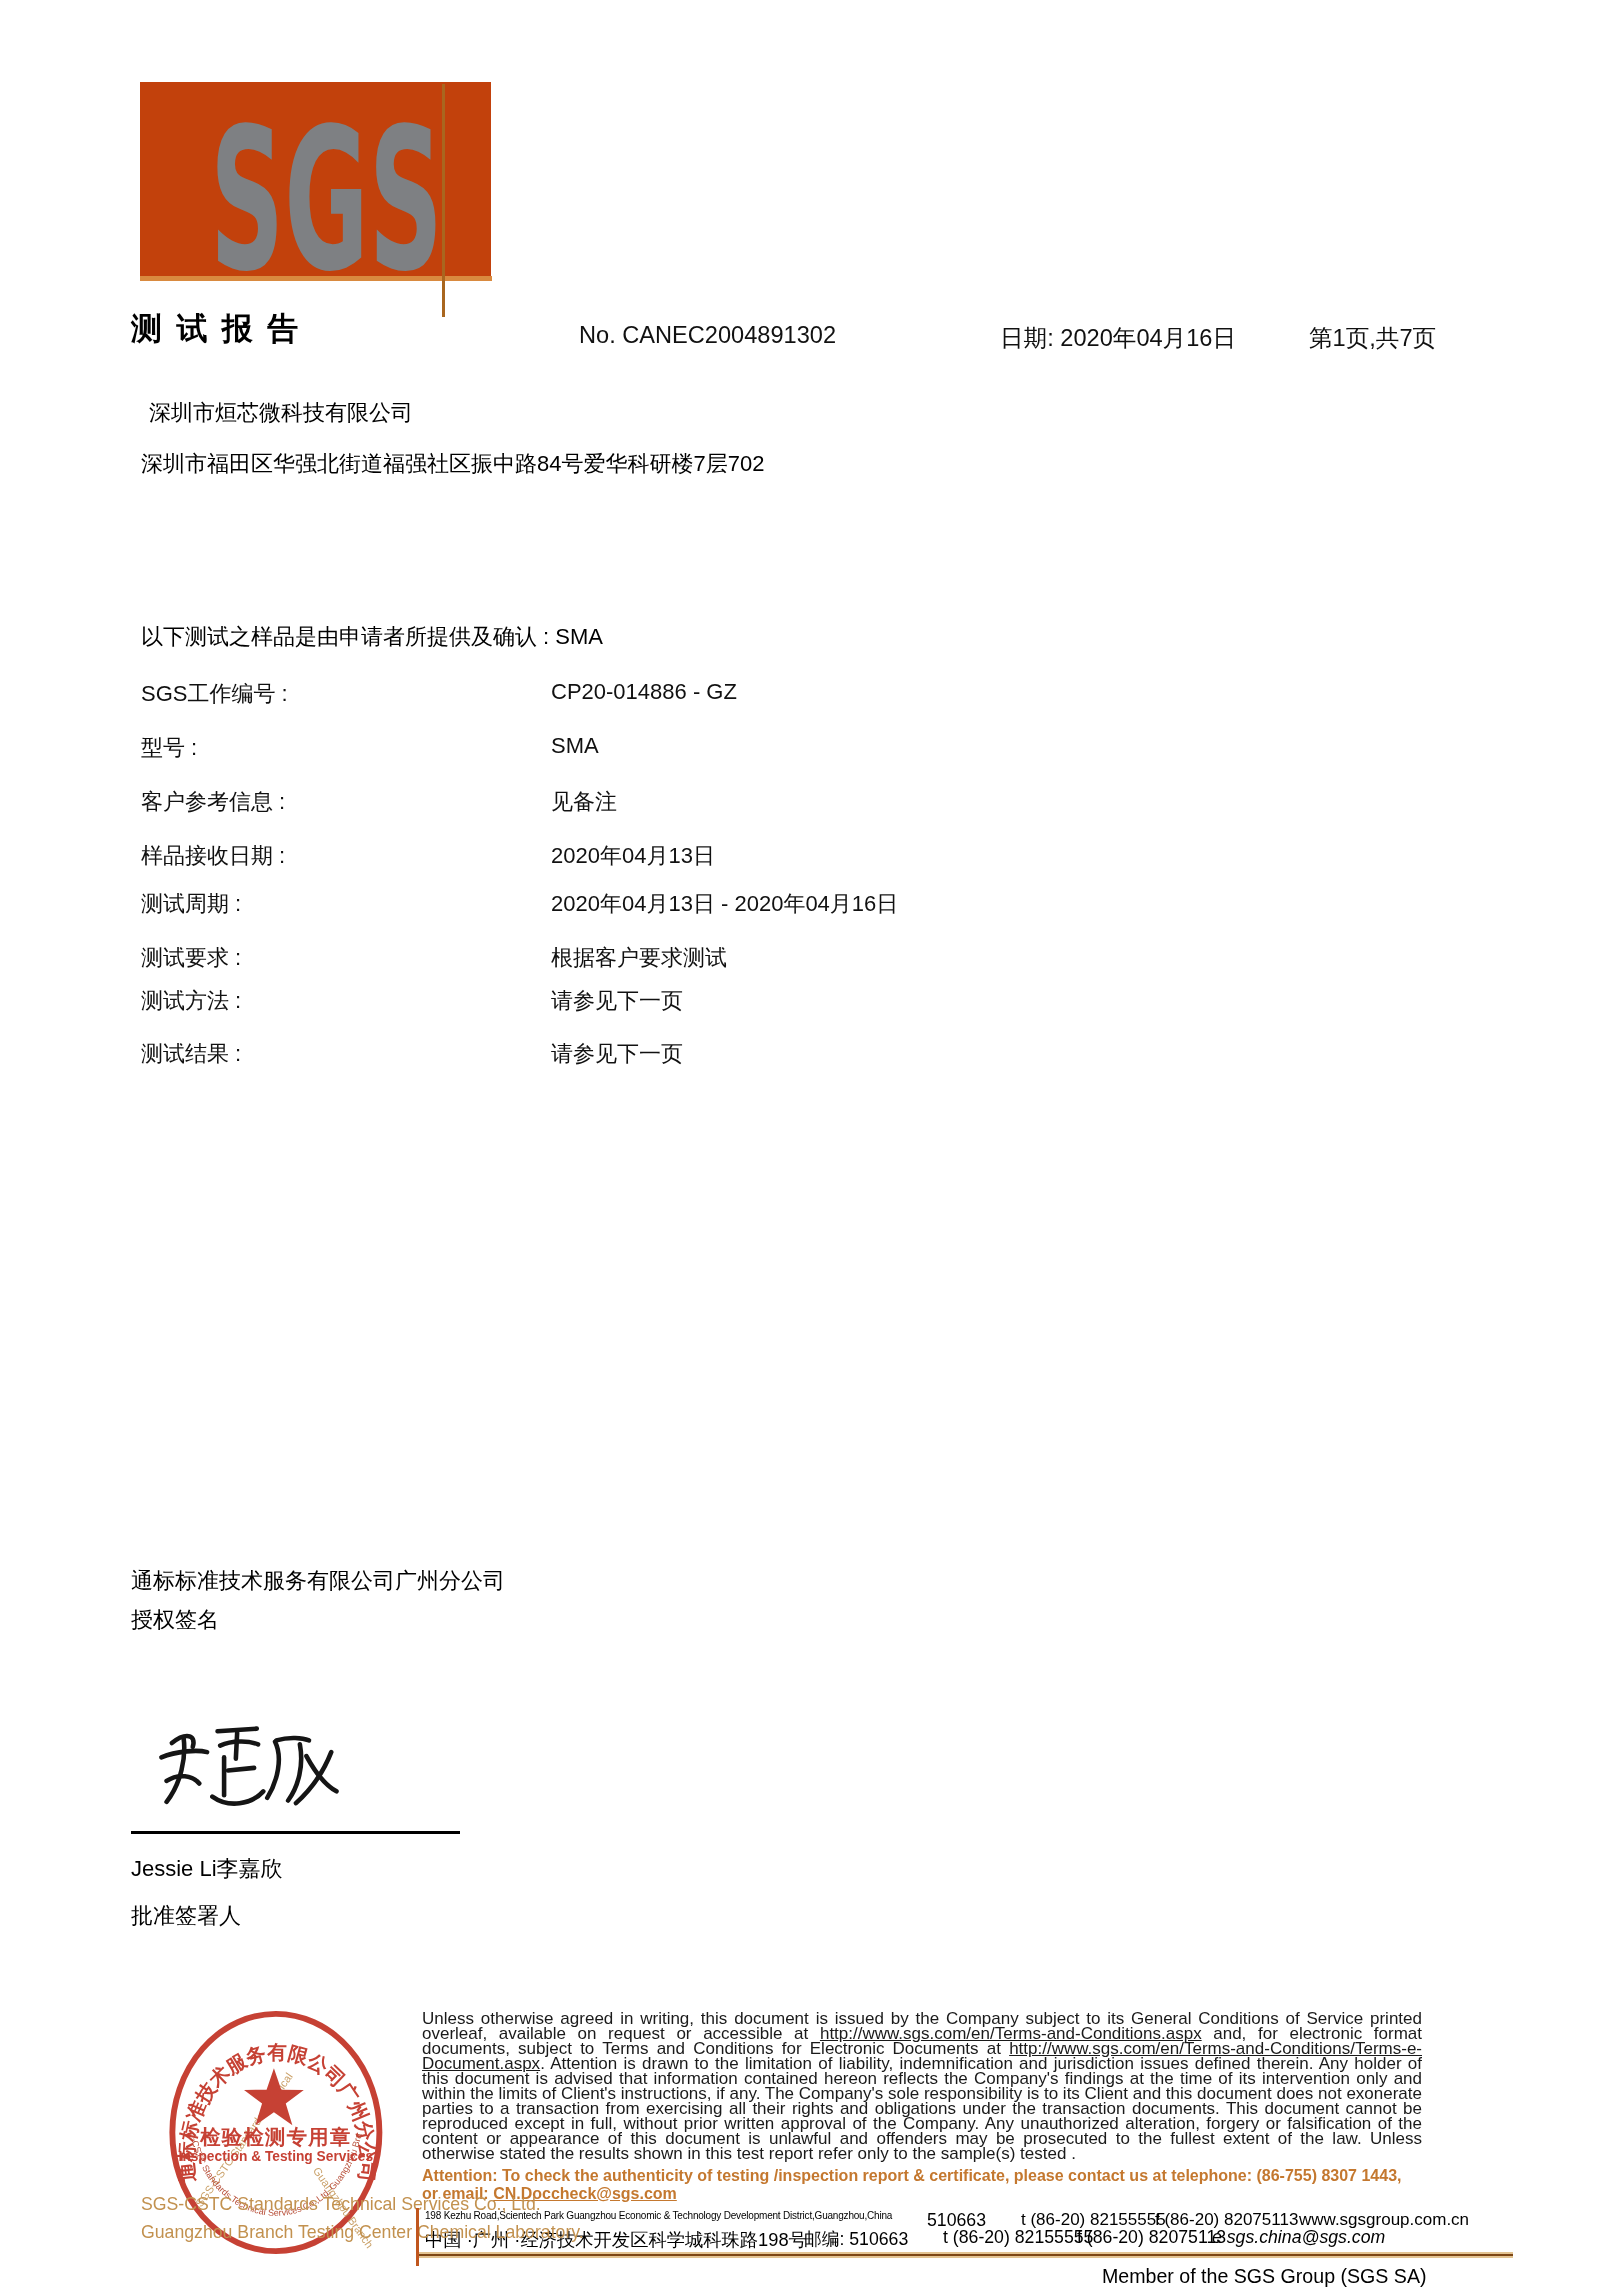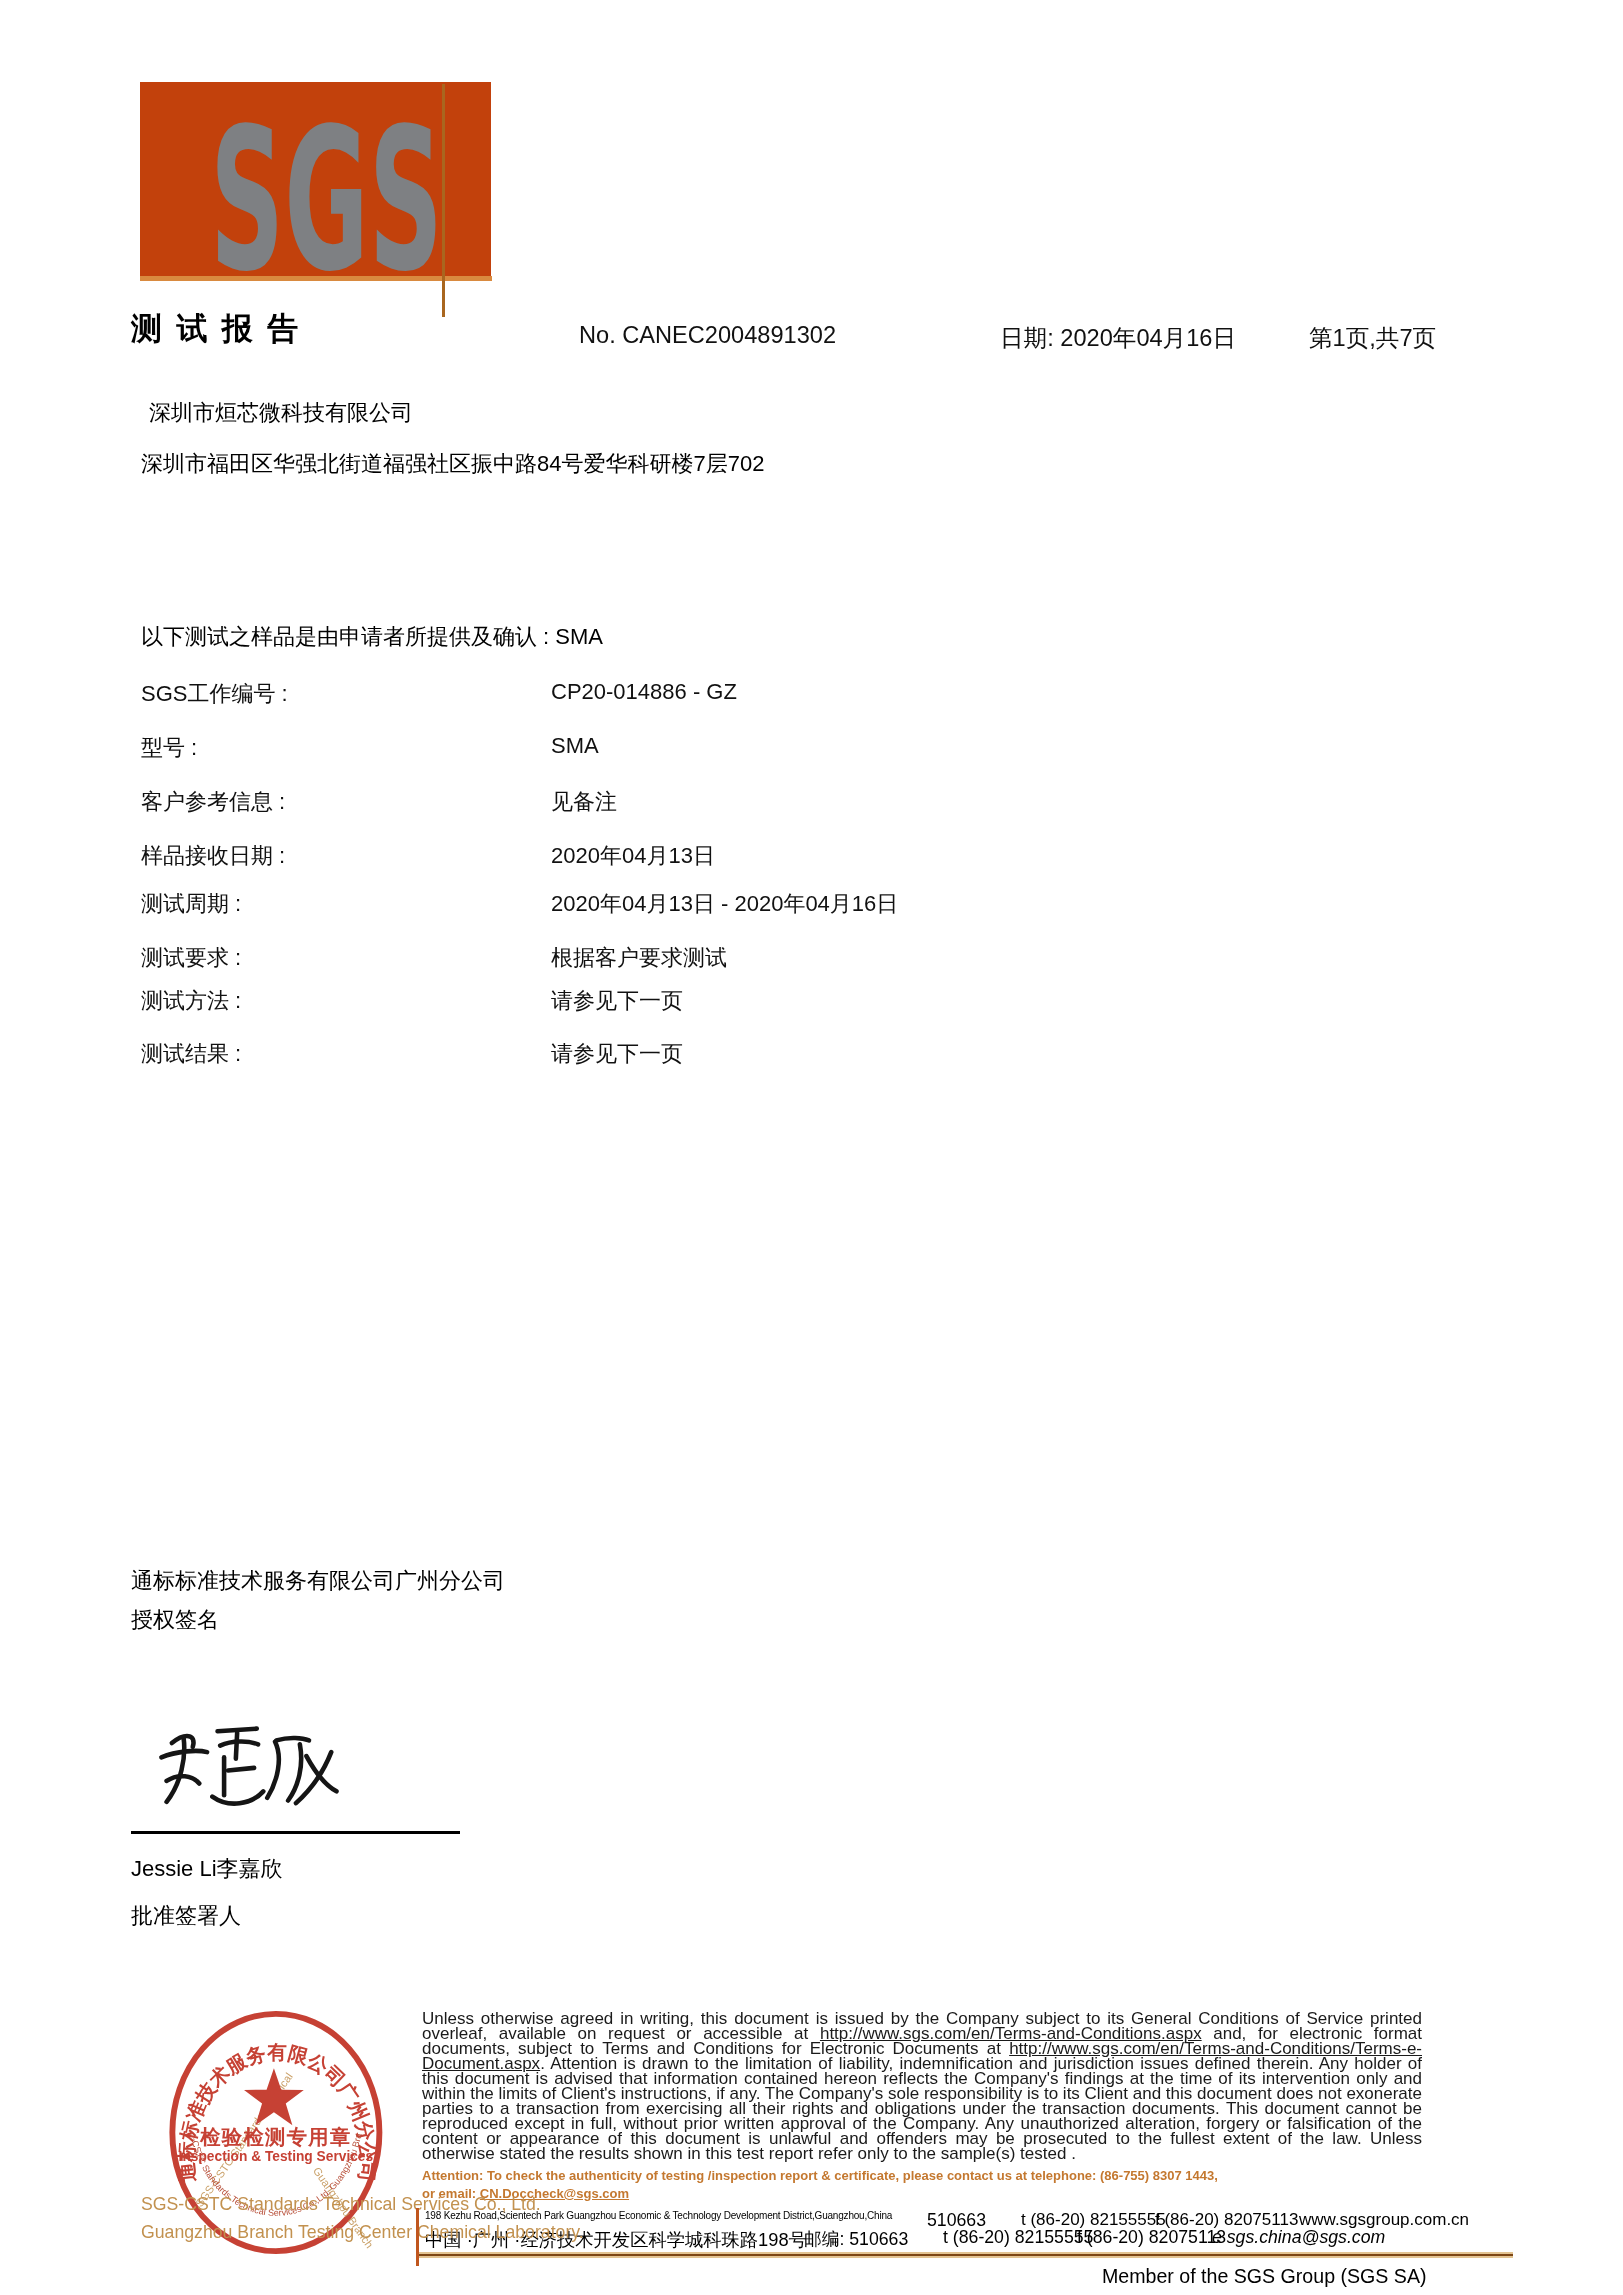--- a/index.html
+++ b/index.html
@@ -37,21 +37,21 @@
   .lab-line{font-size:17.7px;color:#c2914f;z-index:3;}
   .lab-line1{left:141px;top:2194px;}
   .lab-line2{left:141px;top:2222px;}
   .stamp-svg{left:167px;top:2008px;z-index:2;opacity:.93;}
   
   .legal{
     left:422px;top:2011px;width:1000px;font-size:17px;line-height:15px;
     text-align:justify;color:#1a1a1a;
   }
   .legal a,.u{text-decoration:underline;color:inherit;}
-  .attention{left:422px;top:2167px;width:1047px;font-size:13px;line-height:17.7px;
+  .attention{left:422px;top:2167px;width:1047px;font-size:16px;line-height:17.7px;
     font-weight:bold;color:#c4782f;}
   .attention .u{color:#c4782f;}
   .fsep{left:416px;top:2208px;width:2.6px;height:58px;background:#c0561e;z-index:4;}
   .f-en{top:2210px;font-size:17px;color:#000;}
   .addr-en{left:425px;font-size:10px;letter-spacing:-0.2px;}
   .pc-en{left:927px;font-size:17.7px;}
   .tel-en{left:1021px;}
   .fax-en{left:1155px;}
   .web-en{left:1299px;}
   .f-cn{top:2227px;font-size:17.7px;color:#000;}

